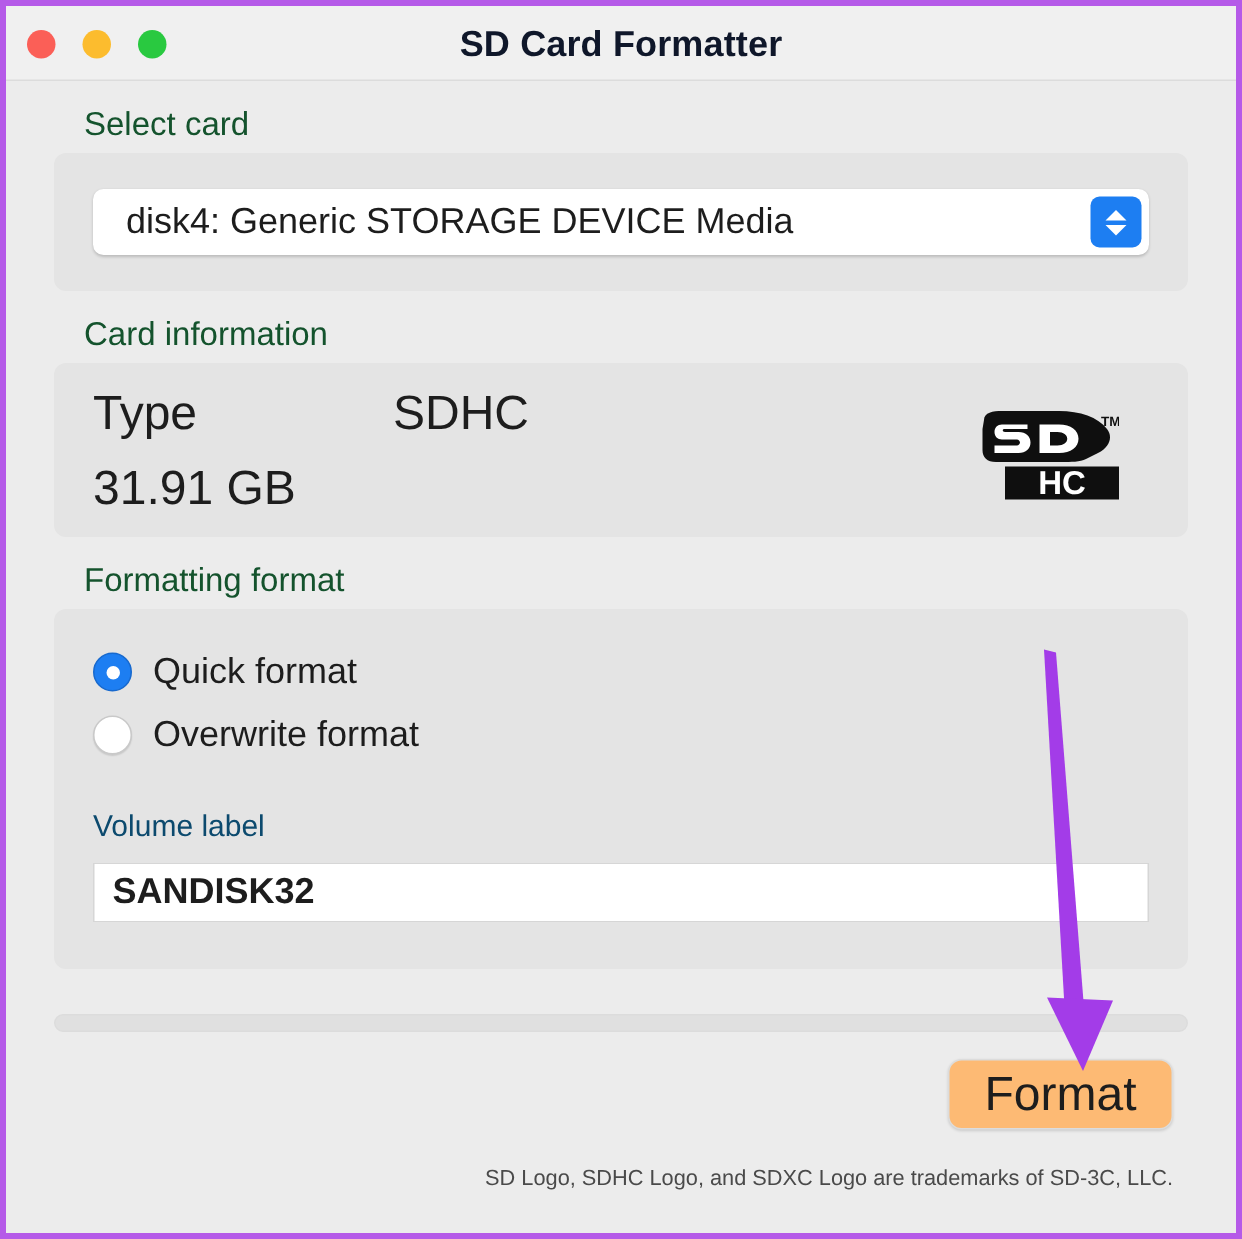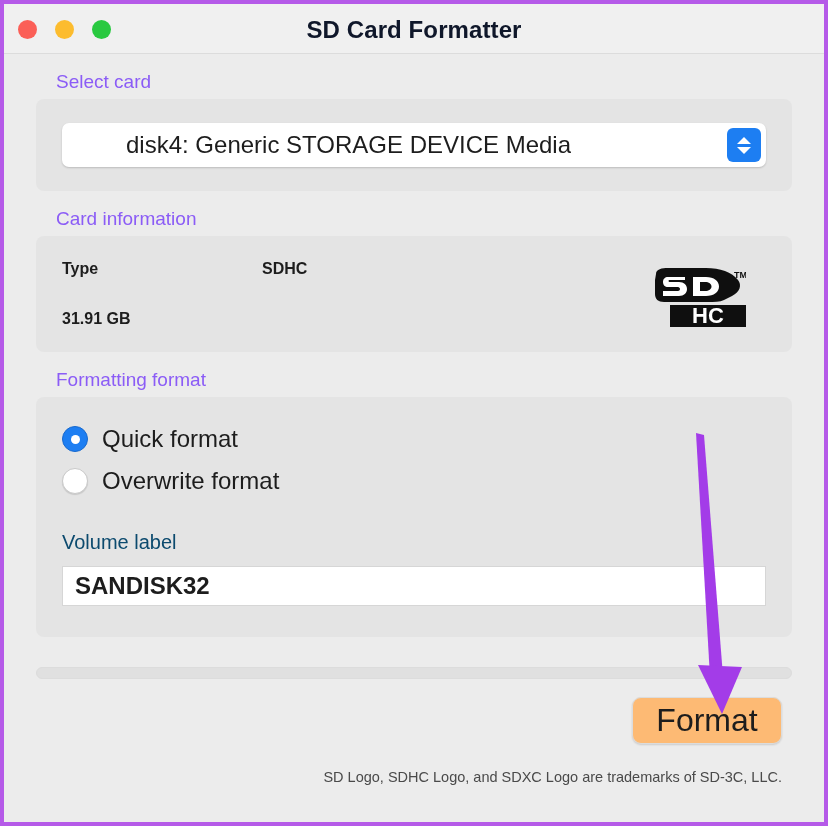--- a/index.html
+++ b/index.html
@@ -59,22 +59,22 @@
 
   
   #content {
     position: relative;
     padding: 0 32px;
     background: #ececec;
     height: 770px;
   }
 
   .section-label {
-    font-size: 19px;
-    color: #8b5cf6;
+    font-size: 22px;
+    color: #14532d;
     padding: 18px 0 8px 20px;
     line-height: 1;
   }
   .panel {
     background: #e4e4e4;
     border-radius: 8px;
     box-sizing: border-box;
   }
 
   
@@ -86,21 +86,20 @@
   }
   #card-select {
     position: relative;
     flex: 1;
     height: 44px;
     background: #ffffff;
     border-radius: 7px;
     box-shadow: 0 1px 2px rgba(0,0,0,0.18);
     display: flex;
     align-items: center;
-    padding-left: 42px;
   }
   #card-select-value {
     font-size: 24px;
     color: #1d1d1d;
     padding-left: 22px;
     white-space: nowrap;
     overflow: hidden;
   }
   #card-select-stepper {
     position: absolute;
@@ -127,23 +126,22 @@
   
   #card-info-panel {
     position: relative;
     height: 116px;
     padding: 0 26px;
   }
   .info-row {
     display: flex;
     align-items: center;
     height: 50px;
-    font-size: 16px;
-    color: #1d1d1d;
-    font-weight: bold;
+    font-size: 32px;
+    color: #1d1d1d;
   }
   .info-row:first-child { padding-top: 8px; }
   .info-key   { width: 200px; }
   .info-value { }
 
   #sd-logo {
     position: absolute;
     right: 46px;
     top: 32px;
     width: 92px;

